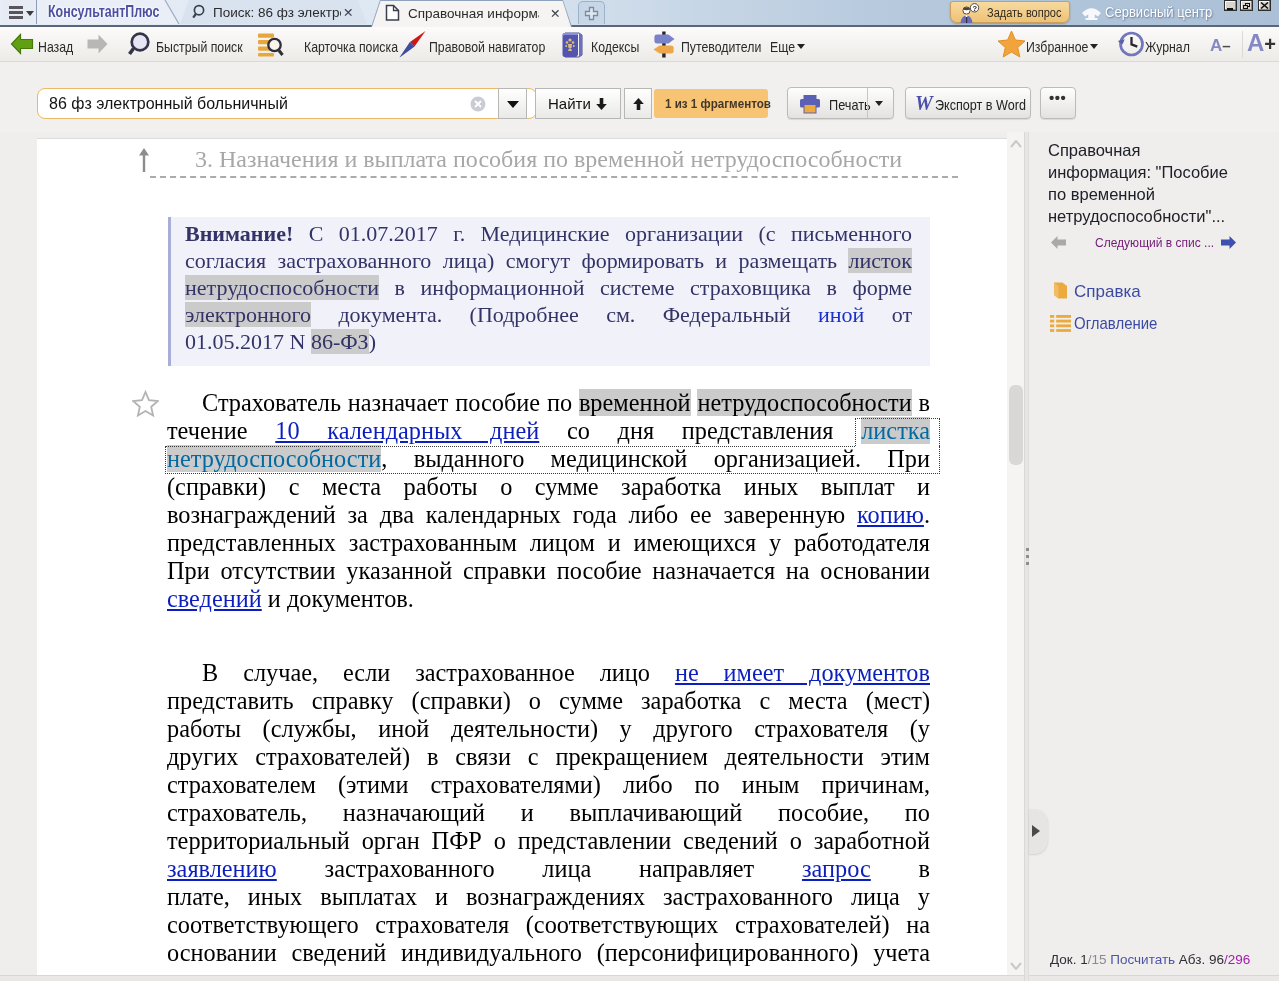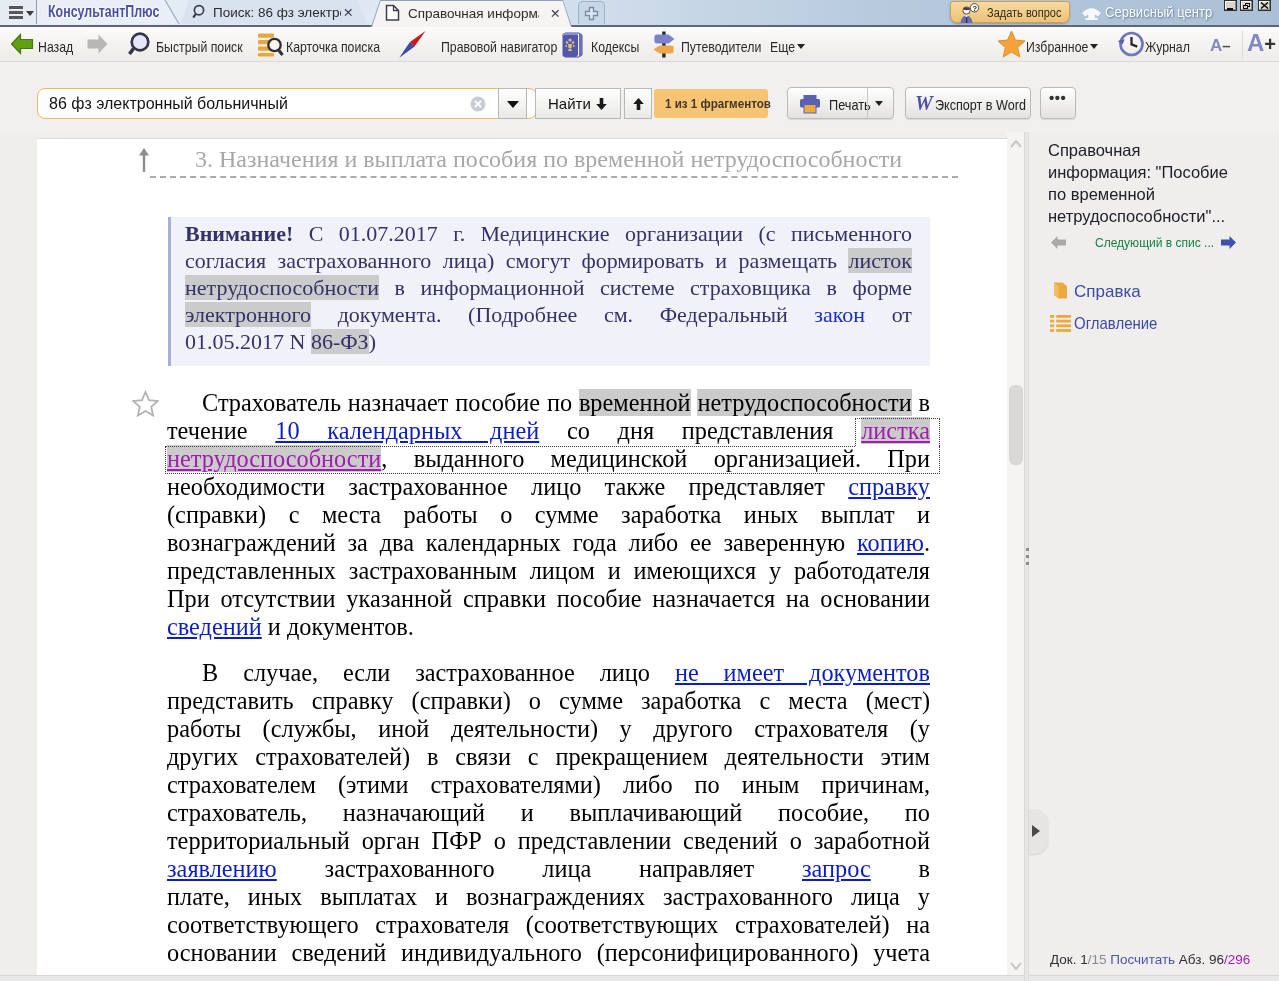--- a/index.html
+++ b/index.html
@@ -43,21 +43,21 @@
 #doc{position:absolute;left:37px;top:7px;width:970px;height:836px;background:#ffffff;box-shadow:0 -1px 0 #dddcda;font-family:"Liberation Serif",serif}
 #vscroll{position:absolute;left:1007px;top:0;width:18px;height:846px;background:#f5f4f2}
 #thumb{position:absolute;left:2px;top:253px;width:14px;height:80px;background:#d9d8d6;border-radius:6px}
 #split{position:absolute;left:1024px;top:0;width:5px;height:849px;background:#e7e6e4;border-left:1px solid #d9d8d6;border-right:1px solid #dedddb;z-index:3}
 #sidebar{position:absolute;left:1026px;top:0;width:253px;height:849px;background:#efeeec;font-size:16.5px}
 #botstrip{position:absolute;left:0;top:843px;width:1279px;height:6px;background:#e9e8e6;border-top:1px solid #d8d7d5}
 
 .dline{position:relative;height:28px;line-height:28px;font-size:24.3px;color:#000;text-align:justify;text-align-last:justify;white-space:nowrap}
 .dline.last{text-align-last:left}
 a.blu{color:#0c1fbe;text-decoration:underline}
-a.red{color:#a21caf;text-decoration:underline}
+a.red{color:#0369a1;}
 .hl{background:#cbcbcb}
 #attn{position:absolute;left:131px;top:78px;width:762px;height:149px;background:#f0f1f9;border-left:3px solid #a9aed8;padding:3px 18px 0 14px;color:#333368}
 #attn .dline{height:27px;line-height:27px;font-size:22px;color:#333368}
 
 #sbtitle{position:absolute;left:22px;top:7px;width:225px;font-size:16.5px;line-height:22px;color:#20202a}
 </style></head>
 <body>
 <div id="titlebar">
  <div id="tbline"></div>
  <div id="hamb">
@@ -145,28 +145,28 @@
  <svg class="abs" style="left:257px;top:5px" width="27" height="25" viewBox="0 0 27 25">
       <g fill="#e8a73c">
         <rect x="1" y="1.5" width="16" height="4.2" rx="1"></rect>
         <rect x="1" y="8" width="13" height="4.2" rx="1"></rect>
         <rect x="1" y="14.5" width="13" height="4.2" rx="1"></rect>
         <rect x="1" y="21" width="16" height="3.6" rx="1"></rect>
       </g>
       <circle cx="17.5" cy="13" r="6.2" fill="#f8f5ec" fill-opacity=".9" stroke="#2e2e38" stroke-width="2.3"></circle>
       <line x1="22" y1="18.5" x2="25.5" y2="23" stroke="#2e2e38" stroke-width="3"></line>
     </svg>
- <span class="tbl" style="left:286px"><span class="cx">Карточка поиска</span></span>
+ <span class="tbl" style="left:304px"><span class="cx">Карточка поиска</span></span>
  <svg class="abs" style="left:398px;top:3px" width="29" height="28" viewBox="0 0 29 28">
       <path d="M12 12 L27.5 1 L16.5 16.5 Z" fill="#cf1616"></path>
       <path d="M16.5 16.5 L1.5 27.5 L12 12 Z" fill="#4a56b0"></path>
       <path d="M12 12 L27.5 1 L16.5 16.5 Z" fill="#b04a4a" fill-opacity="0"></path>
       <path d="M1.5 27.5 L12 12 L16.5 16.5 Z" fill="#39458f" fill-opacity=".55"></path>
     </svg>
- <span class="tbl" style="left:441px"><span class="cx">Правовой навигатор</span></span>
+ <span class="tbl" style="left:429px"><span class="cx">Правовой навигатор</span></span>
  <svg class="abs" style="left:559px;top:4px" width="25" height="27" viewBox="0 0 25 27">
       <path d="M6 2 L20 2 L23 4 L23 24 L20 26 L6 26 Z" fill="#f2f2f8" stroke="#4a4f9a" stroke-width="1"></path>
       <path d="M20 2 L23 4 L23 24 L20 26 Z" fill="#6a70bc"></path>
       <path d="M3.5 4 q0 -2 2.5 -2 h13 v22 l-2 2 h-11 q-2.5 0 -2.5 -2 z" fill="#5356ac"></path>
       <path d="M3.5 4 q0 -2 2.5 -2 h13 v2 h-13 q-1.5 0 -1.5 1 z" fill="#8a90d4"></path>
       <g fill="#d8c07a">
         <circle cx="11" cy="9" r="1.6"></circle>
         <circle cx="8" cy="11.5" r="1.3"></circle>
         <circle cx="14" cy="11.5" r="1.3"></circle>
         <path d="M9 13 h4 l-0.5 4 h-3 z"></path>
@@ -248,31 +248,30 @@
  <div id="doc">
   <svg class="abs" style="left:101px;top:9px" width="12" height="24" viewBox="0 0 12 24">
         <path d="M6 0 L11 7.5 L7.2 7.5 L7.2 24 L4.8 24 L4.8 7.5 L1 7.5 Z" fill="#8d8d8d"></path>
       </svg>
   <div class="abs" style="left:130px;top:6px;width:763px;height:28px;line-height:28px;font-size:24px;color:#a7a7a7;text-align:center;white-space:nowrap">3. Назначения и выплата пособия по временной нетрудоспособности</div>
   <div class="abs" style="left:113px;top:37px;width:808px;border-top:2px dashed #ababab"></div>
   <div id="attn">
     <div class="dline"><b>Внимание!</b> С 01.07.2017 г. Медицинские организации (с письменного</div>
     <div class="dline">согласия застрахованного лица) смогут формировать и размещать <span class="hl">листок</span></div>
     <div class="dline"><span class="hl">нетрудоспособности</span> в информационной системе страховщика в форме</div>
-    <div class="dline"><span class="hl">электронного</span> документа. (Подробнее см. Федеральный <span style="color:#1a30c8">закон</span> от</div>
+    <div class="dline"><span class="hl">электронного</span> документа. (Подробнее см. Федеральный <span style="color:#1a30c8">иной</span> от</div>
     <div class="dline last">01.05.2017 N <span class="hl">86-ФЗ</span>)</div>
   </div>
   <svg class="abs" style="left:95px;top:251px" width="27" height="27" viewBox="0 0 27 27">
         <path d="M13.5 2 L17 10.1 L25.8 11 L19.2 16.9 L21.1 25.5 L13.5 21 L5.9 25.5 L7.8 16.9 L1.2 11 L10 10.1 Z" fill="none" stroke="#b3b3b3" stroke-width="1.8"></path>
       </svg>
   <div class="abs" style="left:130px;top:250px;width:763px">
     <div class="dline" style="text-indent:35px">Страхователь назначает пособие по <span class="hl">временной</span> <span class="hl">нетрудоспособности</span> в</div>
     <div class="dline">течение <a class="blu">10 календарных дней</a> со дня представления <a class="red"><span class="hl">листка</span></a></div>
     <div class="dline"><a class="red"><span class="hl">нетрудоспособности</span></a>, выданного медицинской организацией. При</div>
-    <div class="dline">необходимости застрахованное лицо также представляет <a class="blu">справку</a></div>
     <div class="dline">(справки) с места работы о сумме заработка иных выплат и</div>
     <div class="dline">вознаграждений за два календарных года либо ее заверенную <a class="blu">копию</a>.</div>
     <div class="dline">представленных застрахованным лицом и имеющихся у работодателя</div>
     <div class="dline">При отсутствии указанной справки пособие назначается на основании</div>
     <div class="dline last"><a class="blu">сведений</a> и документов.</div>
   </div>
   <div class="abs" style="left:130px;top:520px;width:763px">
     <div class="dline" style="text-indent:35px">В случае, если застрахованное лицо <a class="blu">не имеет документов</a></div>
     <div class="dline">представить справку (справки) о сумме заработка с места (мест)</div>
     <div class="dline">работы (службы, иной деятельности) у другого страхователя (у</div>
@@ -305,21 +304,21 @@
    <div class="abs" style="left:2px;top:15px;width:3px;height:3px;background:#8e8e8c"></div>
  </div>
  <div class="abs" style="left:1029px;top:677px;width:19px;height:45px;background:#e6e5e3;border-radius:0 14px 14px 0;z-index:4;box-shadow:0 1px 2px rgba(0,0,0,.12)">
    <div class="abs" style="left:3px;top:16px;width:0;height:0;border-top:6.5px solid transparent;border-bottom:6.5px solid transparent;border-left:8px solid #4a4a48"></div>
  </div>
  <div id="sidebar">
   <div id="sbtitle">Справочная<br>информация: "Пособие<br>по временной<br>нетрудоспособности"...</div>
   <svg class="abs" style="left:24px;top:103px" width="17" height="15" viewBox="0 0 17 15">
         <path d="M7.5 1 L7.5 4.5 H16 V10.5 H7.5 L7.5 14 L1 7.5 Z" fill="#a9a9a9"></path>
       </svg>
-  <span class="abs" style="left:69px;top:103px;font-size:13.5px;color:#15803d"><span class="cx" style="transform:scaleX(.89)">Следующий в спис ...</span></span>
+  <span class="abs" style="left:69px;top:103px;font-size:13.5px;color:#701a75"><span class="cx" style="transform:scaleX(.89)">Следующий в спис ...</span></span>
   <svg class="abs" style="left:194px;top:103px" width="17" height="15" viewBox="0 0 17 15">
         <path d="M9.5 1 L9.5 4.5 H1 V10.5 H9.5 L9.5 14 L16 7.5 Z" fill="#3f51b0"></path>
       </svg>
   <svg class="abs" style="left:26px;top:149px" width="17" height="19" viewBox="0 0 17 19">
         <path d="M2 1.5 h8.5 l4.5 3.5 v12.5 h-8.5 l-4.5 -3.5 z" fill="#eca93e"></path>
         <path d="M2 1.5 l4.5 3.5 v12.5 l-4.5 -3.5 z" fill="#f2bc62"></path>
       </svg>
   <span class="abs" style="left:48px;top:150px;font-size:17px;color:#3b4aa2">Справка</span>
   <svg class="abs" style="left:24px;top:183px" width="21" height="17" viewBox="0 0 21 17">
         <g fill="#eca93e">

